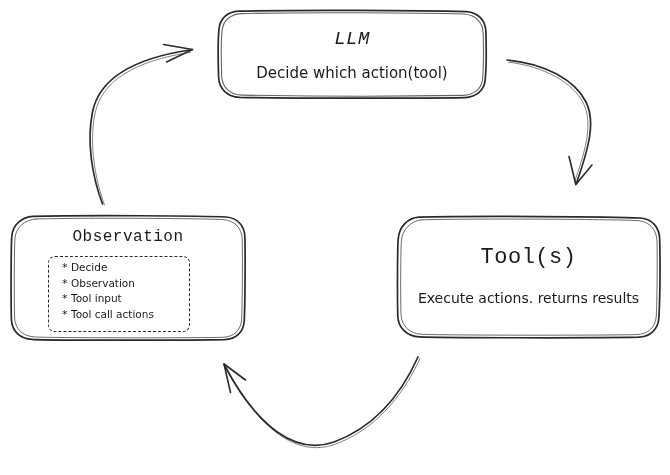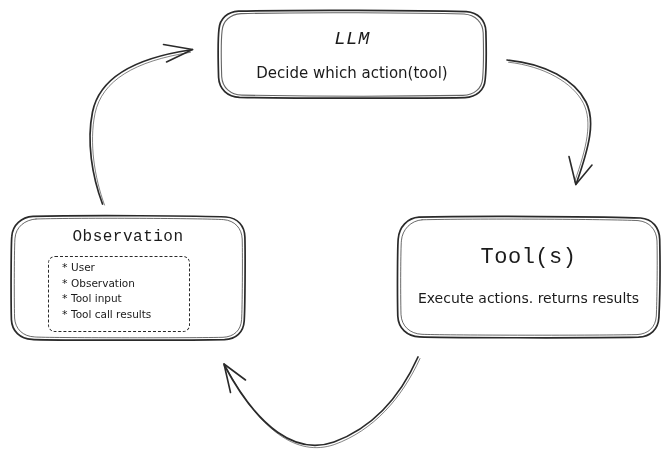--- a/index.html
+++ b/index.html
@@ -223,29 +223,29 @@
 
   <div class="node" id="node-observation">
     <div class="node-title">Observation</div>
   </div>
 
   <div id="observation-list-box"></div>
 
   <ul id="observation-list">
     <li>
       <span class="bullet-glyph">*</span>
-      <span>User</span>
+      <span>Decide</span>
     </li>
     <li>
       <span class="bullet-glyph">*</span>
       <span>Observation</span>
     </li>
     <li>
       <span class="bullet-glyph">*</span>
       <span>Tool input</span>
     </li>
     <li>
       <span class="bullet-glyph">*</span>
-      <span>Tool call results</span>
+      <span>Tool call actions</span>
     </li>
   </ul>
 
 </div>
 
 </body></html>

